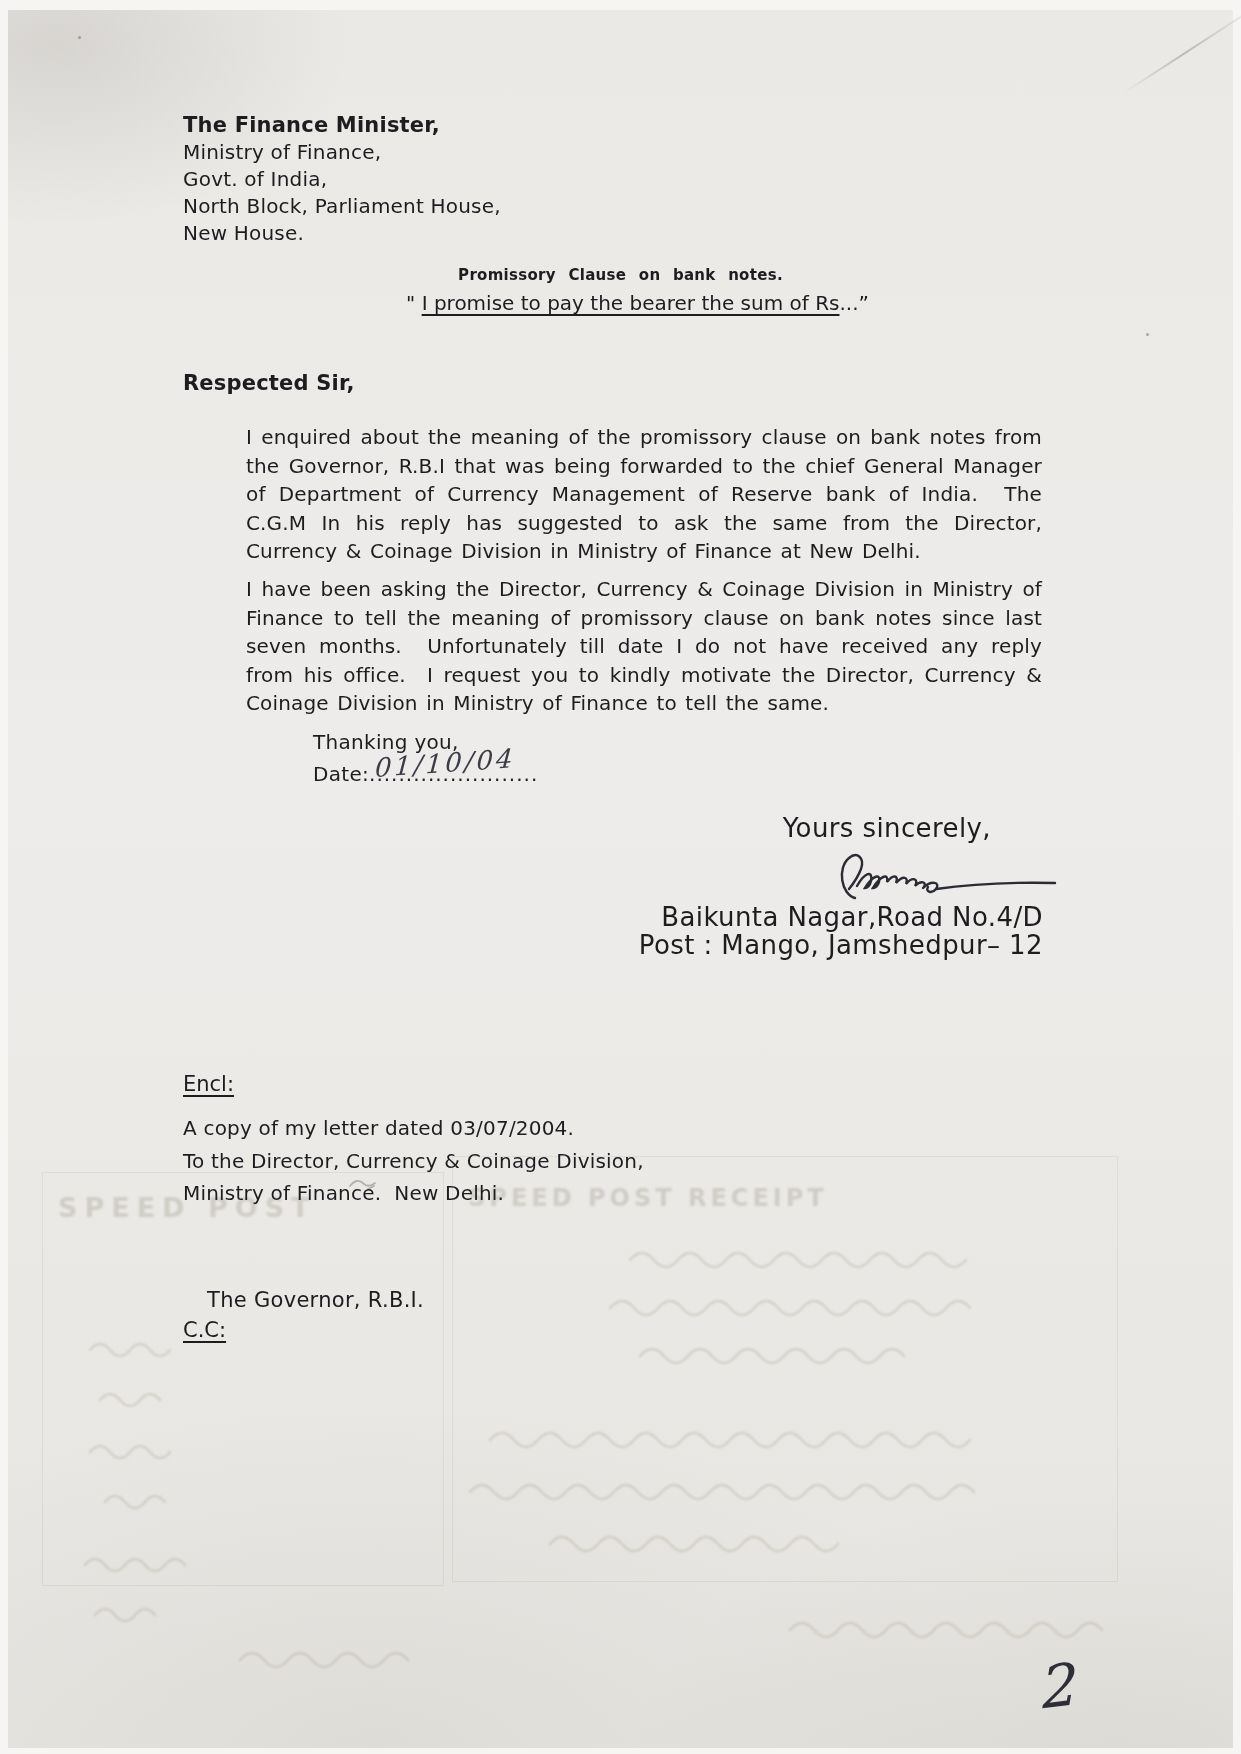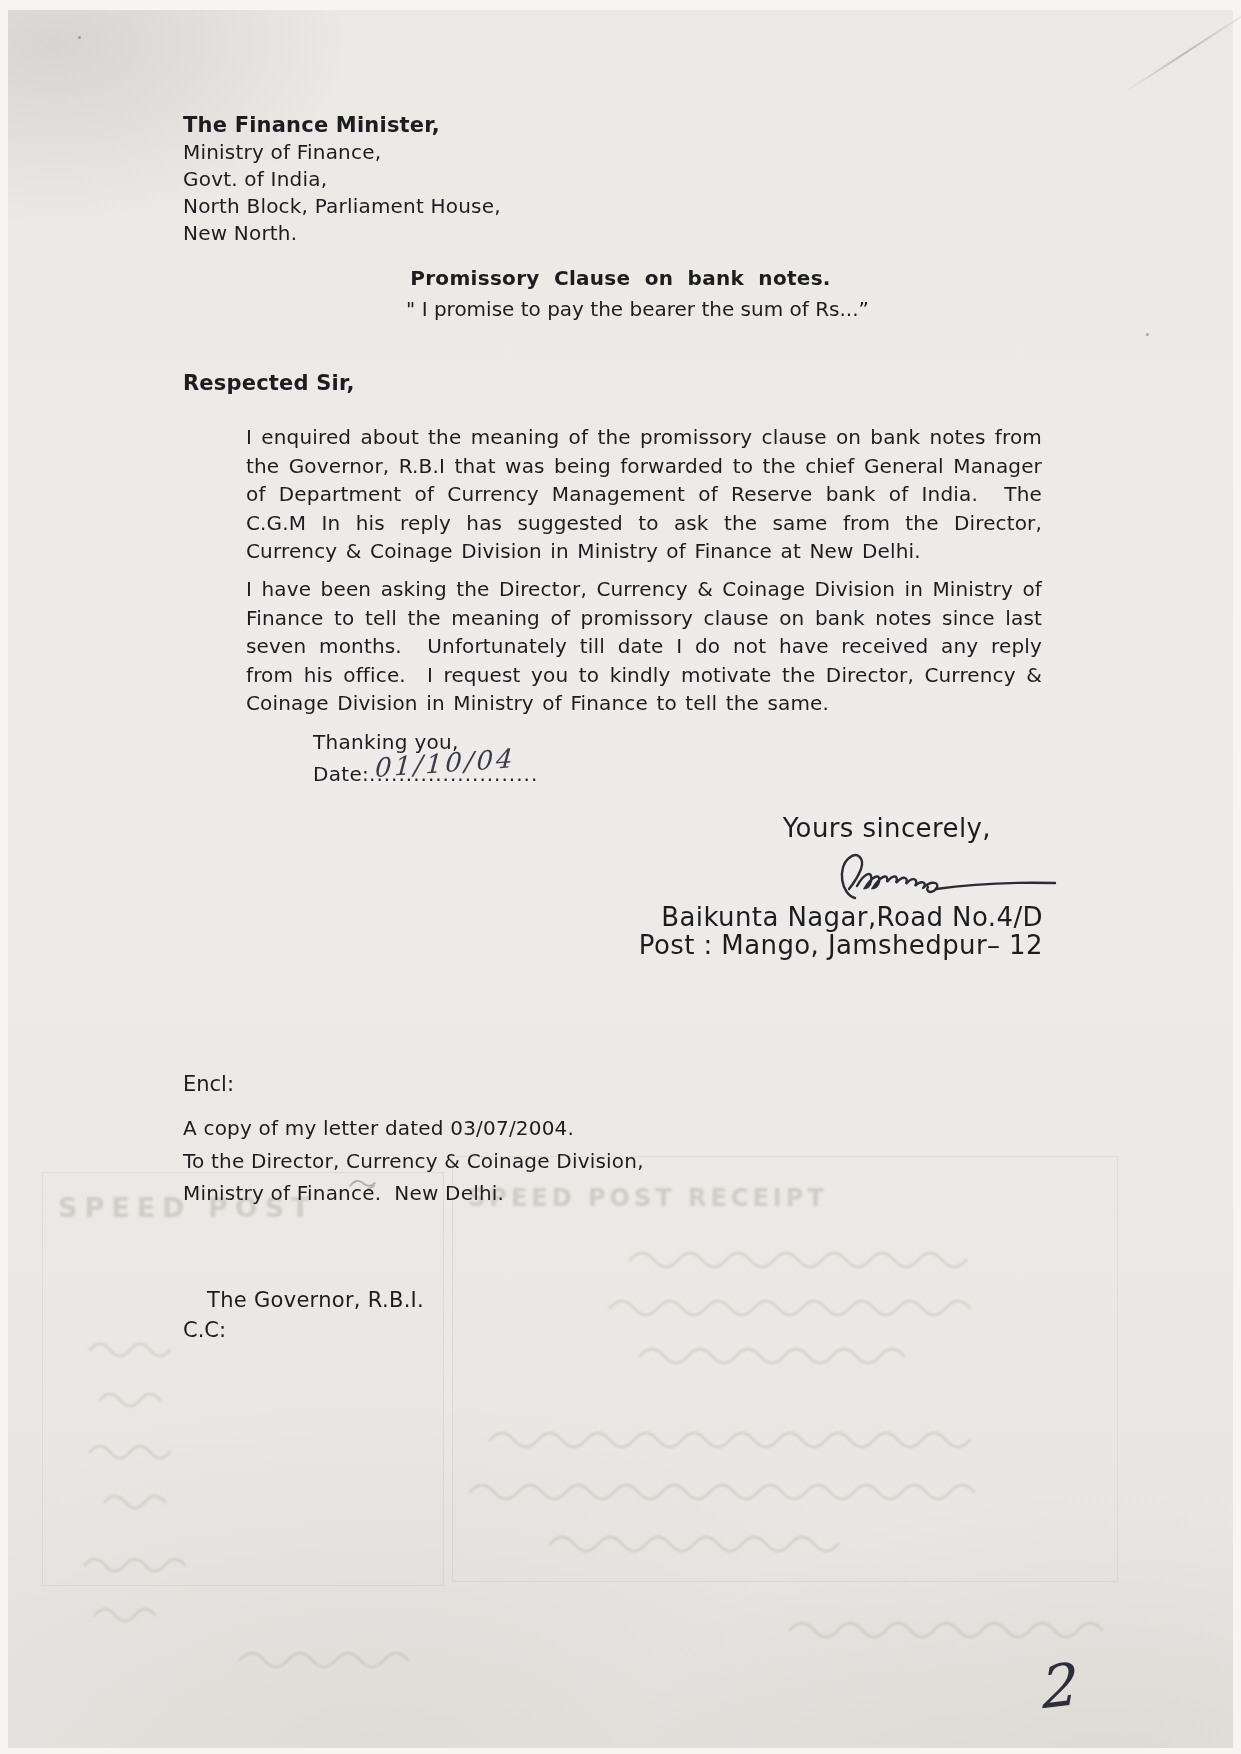--- a/index.html
+++ b/index.html
@@ -11,29 +11,29 @@
   }
   .paper{
     position:absolute;left:8px;top:10px;right:8px;bottom:6px;
     background:
       radial-gradient(ellipse 420px 260px at 4% 2%, rgba(110,105,96,0.16), transparent 70%),
       radial-gradient(ellipse 700px 420px at 90% 102%, rgba(120,114,102,0.10), transparent 70%),
       radial-gradient(ellipse 900px 500px at 30% 100%, rgba(120,114,102,0.08), transparent 70%),
       linear-gradient(180deg,#ebe9e6 0%,#edecea 45%,#e7e5e1 100%);
   }
   .abs{position:absolute;}
-  .ul{text-decoration-thickness:2px;text-underline-offset:4px;}
+  .ul{text-decoration:underline;text-decoration-thickness:2px;text-underline-offset:4px;}
 
   
   .recipient{left:183px;top:112px;font-size:20px;line-height:27px;letter-spacing:.2px;}
   .recipient .head{font-weight:bold;font-size:21px;}
 
   
   .subject{left:0;right:0;top:266px;text-align:center;}
-  .subject .title{font-weight:bold;font-size:20px;word-spacing:7px;letter-spacing:.3px;}
+  .subject .title{font-weight:bold;font-size:15px;word-spacing:7px;letter-spacing:.3px;}
   .subject .quote{font-size:20px;margin-top:7px;padding-left:34px;}
 
   
   .salutation{left:183px;top:371px;font-size:21px;font-weight:bold;letter-spacing:.2px;}
 
   
   .para{left:246px;width:796px;font-size:20px;line-height:28.6px;
         text-align:justify;word-spacing:2px;letter-spacing:.15px;}
   .para1{top:423px;}
   .para2{top:575px;}
@@ -118,21 +118,21 @@
     <path d="M760,400 q12,-14 24,0 t24,0 t24,0 t24,0 t24,0 t24,0 t24,0 t24,0 t24,0 t24,0 t24,0 t24,0 t24,0"></path>
     <path d="M210,430 q12,-14 24,0 t24,0 t24,0 t24,0 t24,0 t24,0 t24,0"></path>
   </g>
 </svg>
 
 <div class="abs recipient">
   <div class="head">The Finance Minister,</div>
   <div>Ministry of Finance,</div>
   <div>Govt. of India,</div>
   <div>North Block, Parliament House,</div>
-  <div>New North.</div>
+  <div>New House.</div>
 </div>
 
 <div class="abs subject">
   <div class="title">Promissory Clause on bank notes.</div>
   <div class="quote">
     <span>" </span><span class="ul">I promise to pay the bearer the sum of Rs</span><span>...”</span>
   </div>
 </div>
 
 <div class="abs salutation">Respected Sir,</div>

